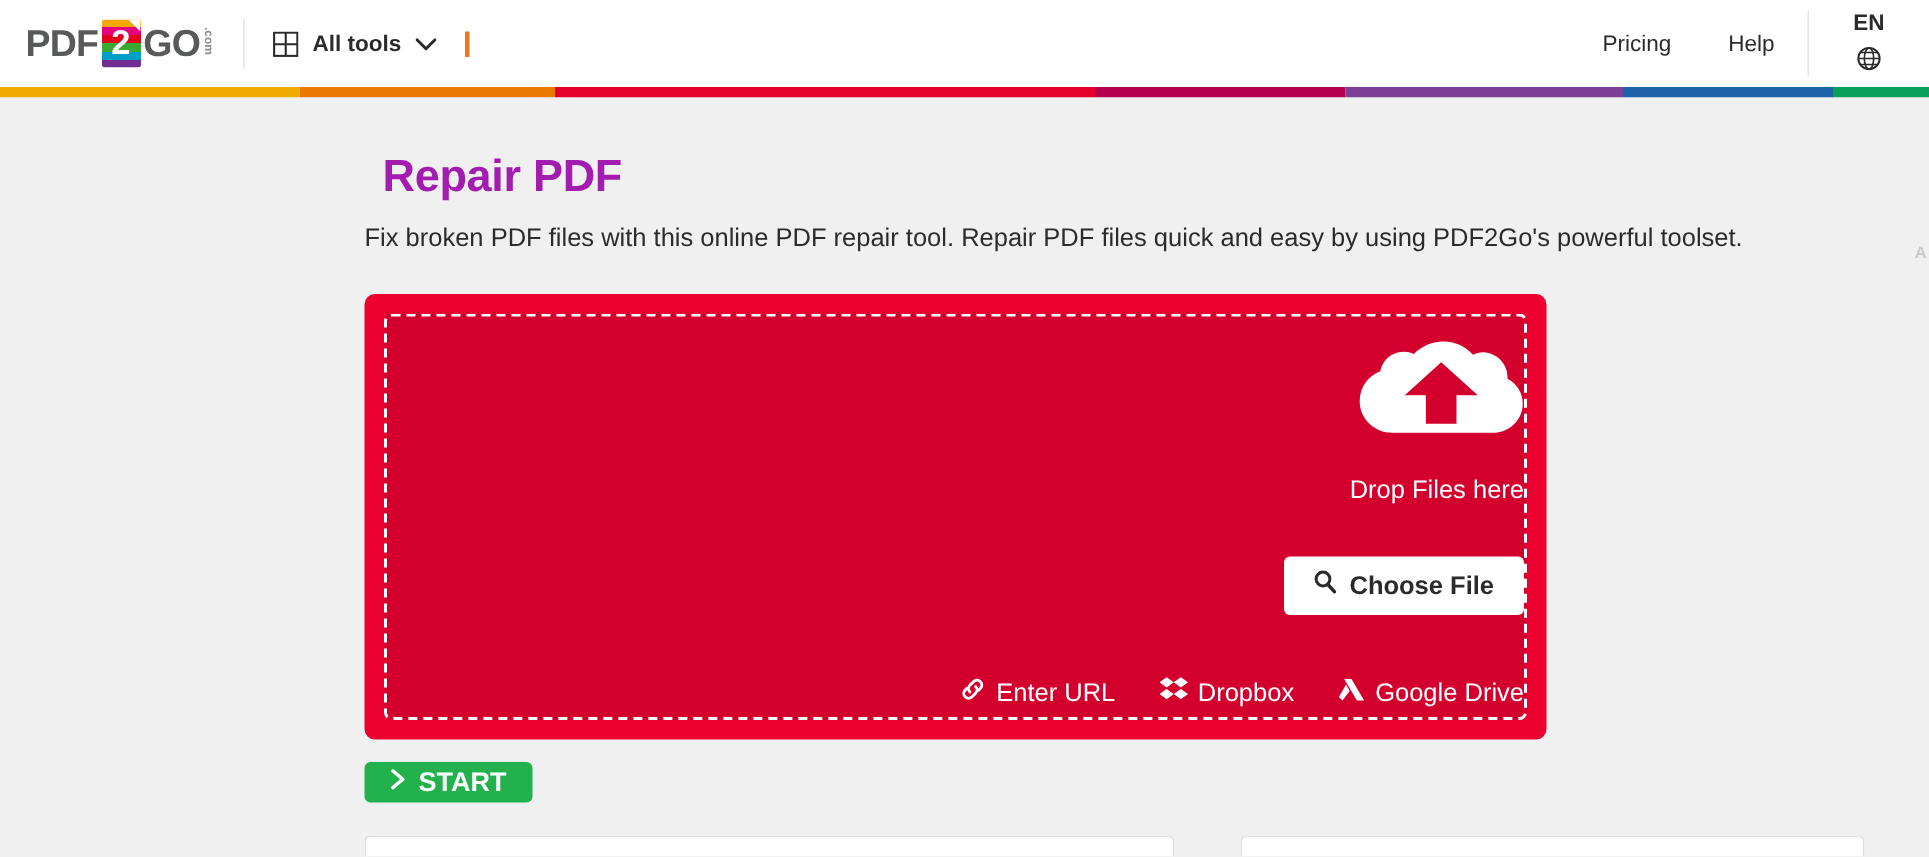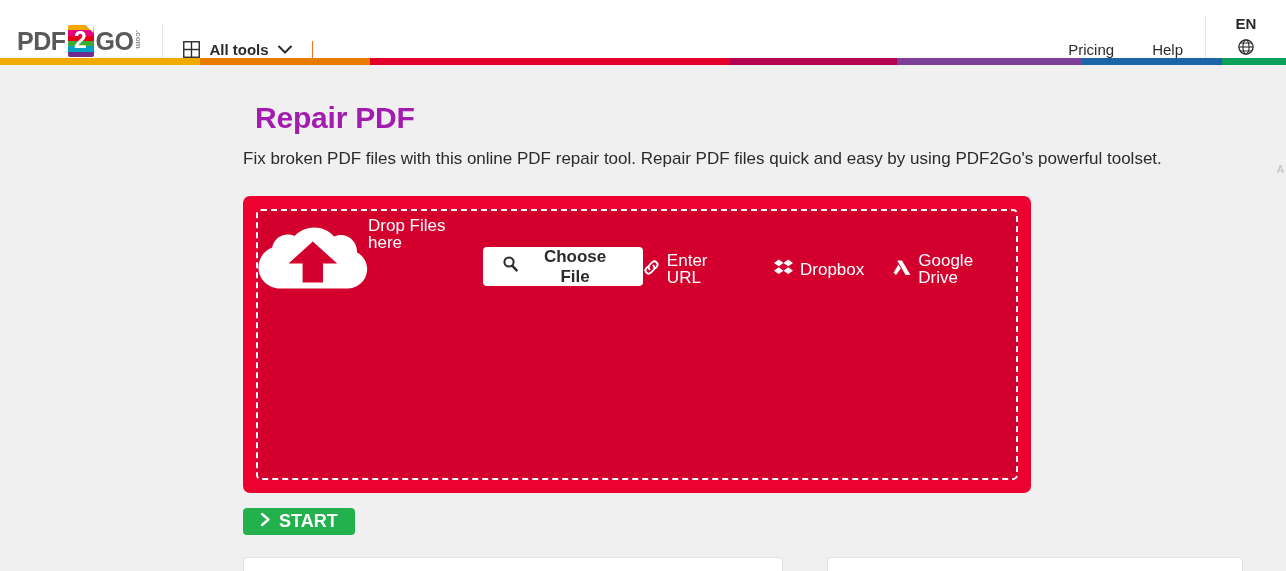--- a/index.html
+++ b/index.html
@@ -15,21 +15,21 @@
     -webkit-font-smoothing: antialiased;
   }
 
   
   .header {
     position: relative;
     width: 1286px;
     height: 58px;
     background: #ffffff;
     display: flex;
-    align-items: flex-end;
+    align-items: center;
   }
   .logo-cell {
     width: 163px;
     display: flex;
     align-items: center;
     justify-content: flex-start;
     padding-left: 17px;
     border-right: 1px solid #e3e3e3;
   }
   .logo {
@@ -95,21 +95,21 @@
     align-self: center;
     height: 22px;
   }
 
   .alltools-cell {
     width: 150px;
     display: flex;
     align-items: center;
     justify-content: center;
     gap: 9px;
-    border-right: 1px solid #f97316;
+    border-right: 3px solid #f97316;
     cursor: pointer;
     font-size: 15px;
     font-weight: bold;
     color: #2b2b2b;
   }
   .grid-icon { display: block; }
   .chev-down { display: block; }
 
   .header-spacer { flex: 1; }
 
@@ -184,22 +184,24 @@
     padding: 13px;
     position: relative;
   }
   .dropzone-inner {
     width: 100%;
     height: 100%;
     border: 2px dashed #ffffff;
     border-radius: 5px;
     background: #d3002e;
     display: flex;
-    align-items: flex-start;
-    cursor: pointer;
+    flex-direction: column;
+    align-items: flex-end;
+    cursor: pointer;
+    padding-left: 28px;
   }
   .cloud-wrap {
     margin-top: 15px;
     width: 110px;
     height: 86px;
   }
   .drop-label {
     color: #ffffff;
     font-size: 17px;
     margin-top: 6px;

